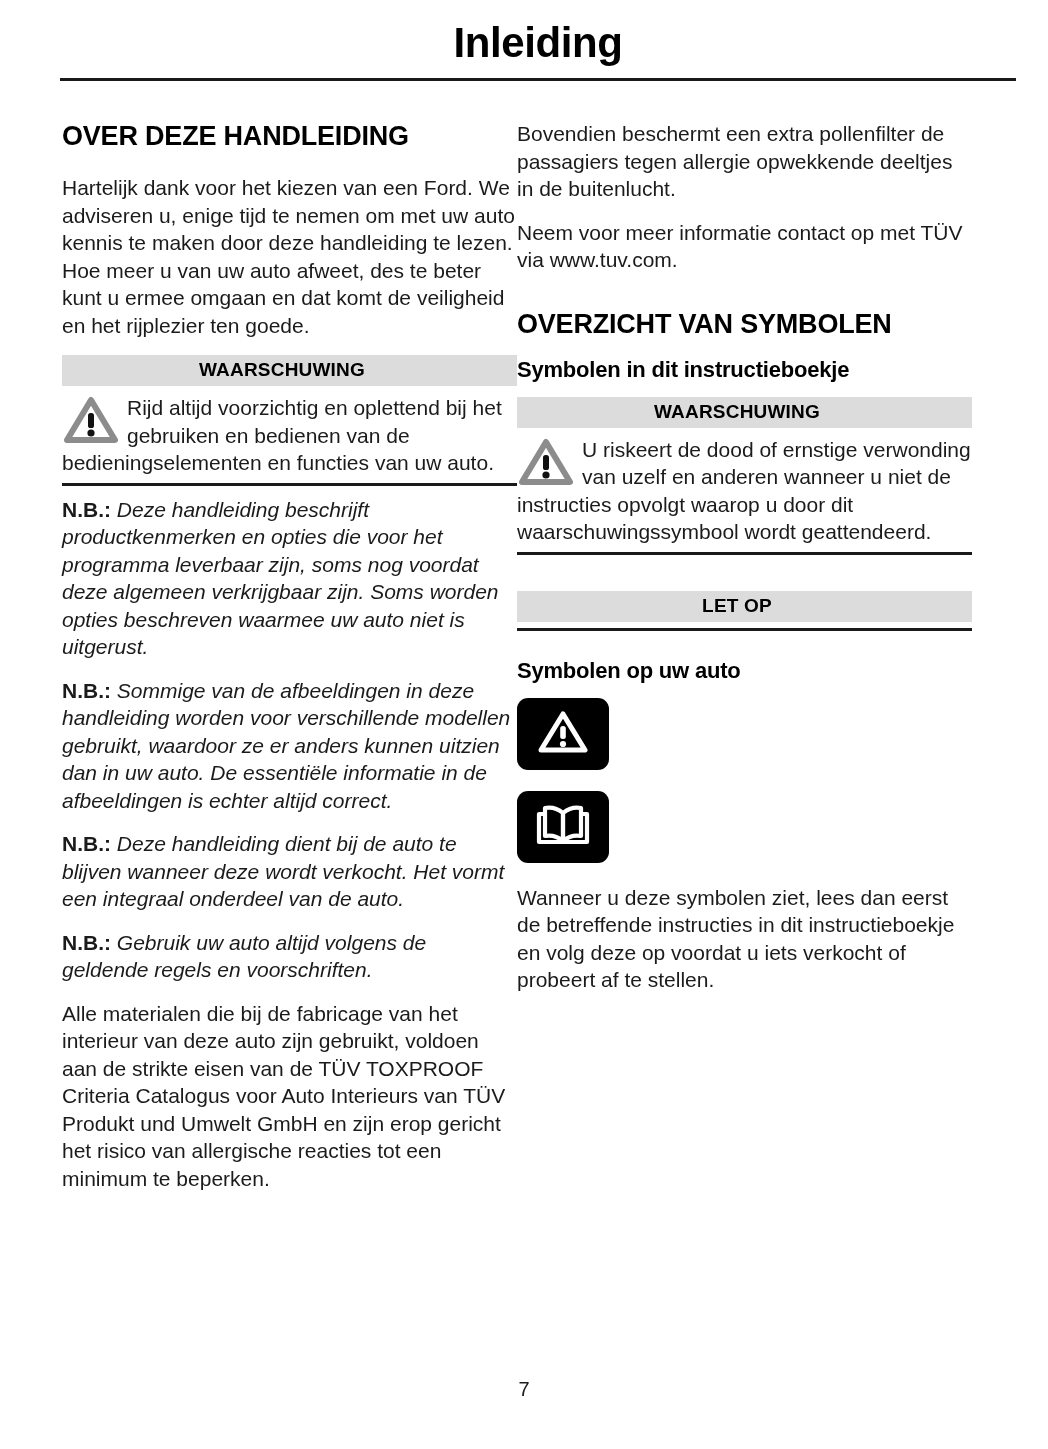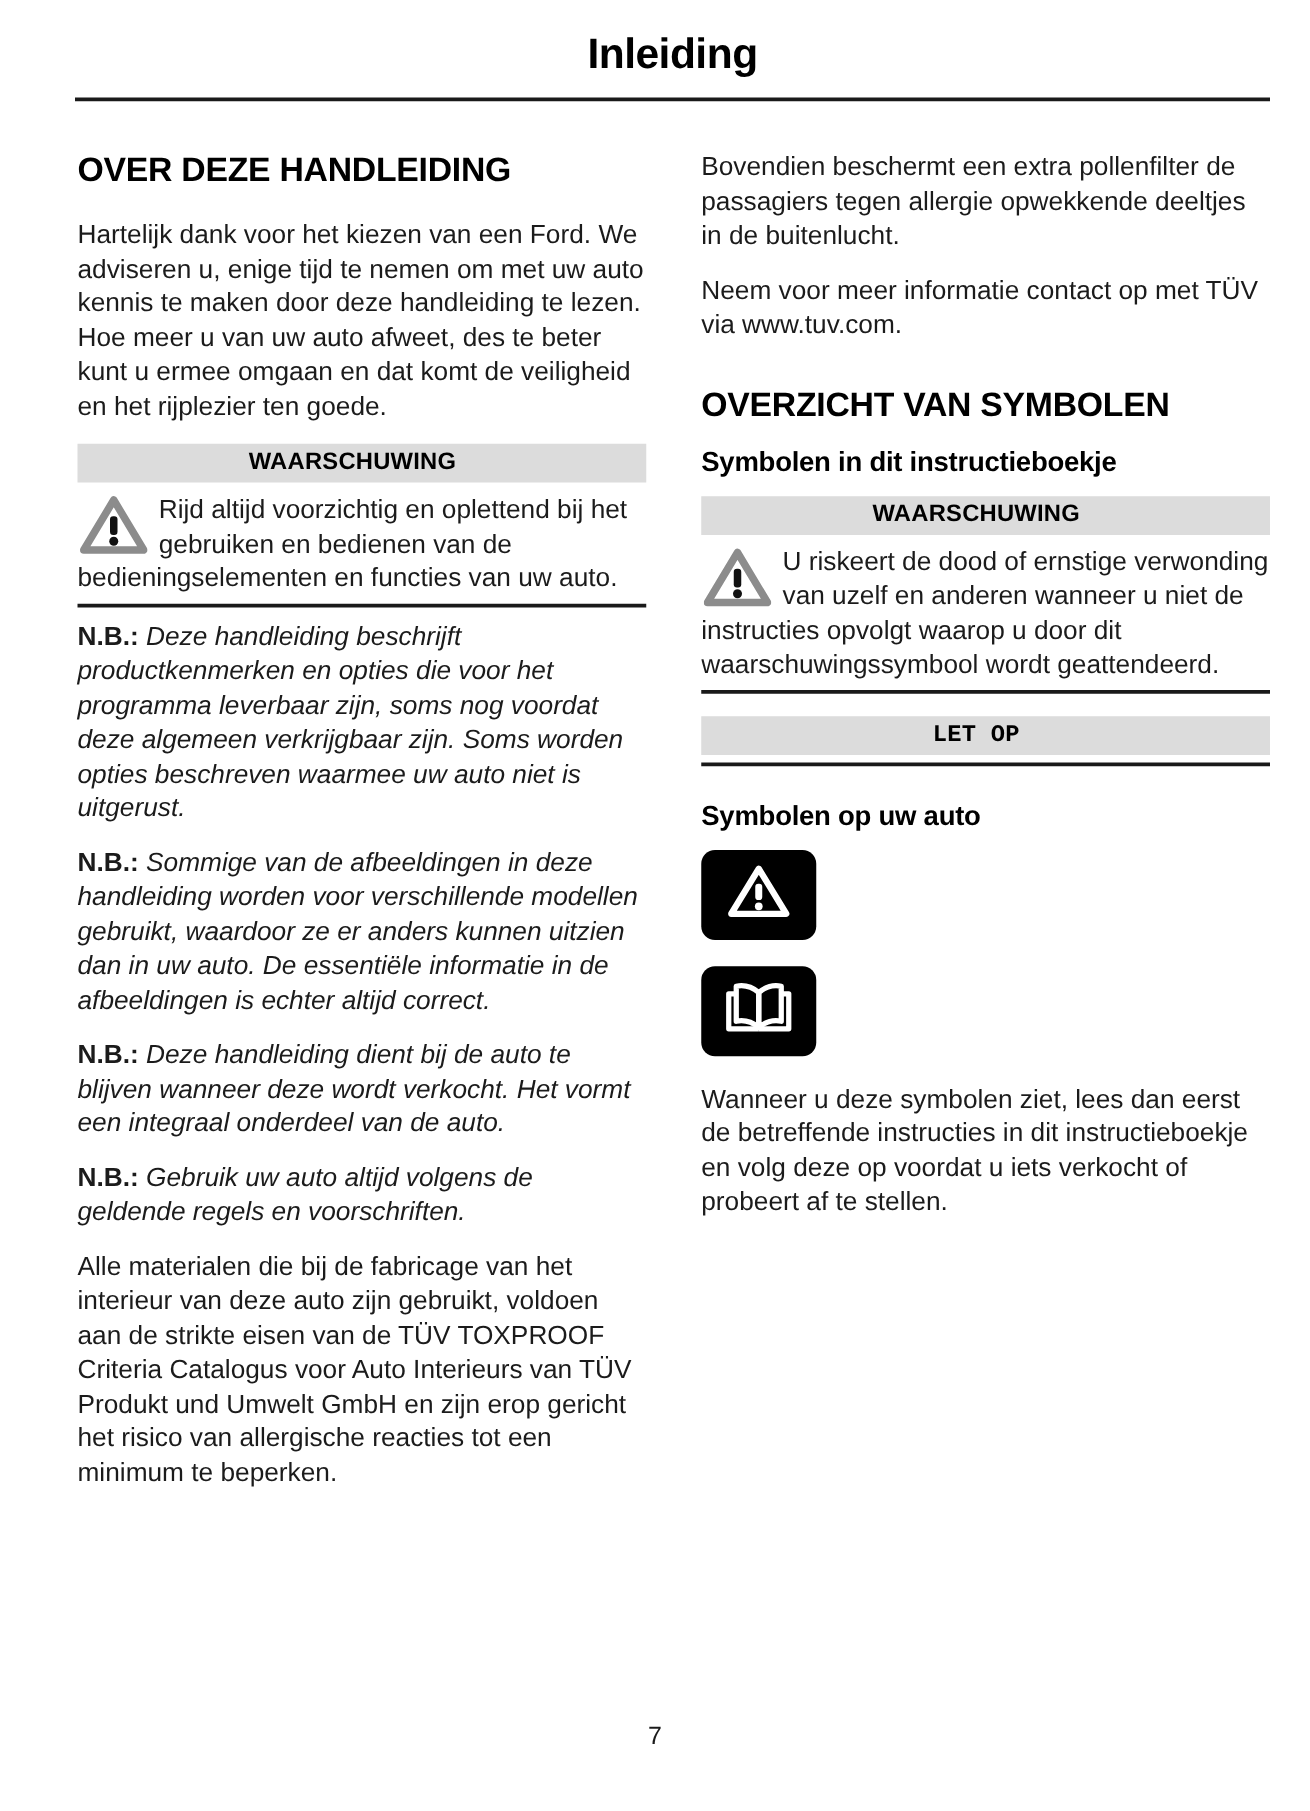--- a/index.html
+++ b/index.html
@@ -22,21 +22,21 @@
 
   
   .page-header {
     position: absolute;
     left: 60px;
     top: 22px;
     width: 956px;
     text-align: center;
   }
   .page-header .title {
-    font-size: 34px;
+    font-size: 42px;
     font-weight: bold;
     letter-spacing: -0.4px;
     color: #000000;
     line-height: 42px;
   }
   .header-rule {
     position: absolute;
     left: 60px;
     top: 78px;
     width: 956px;
@@ -44,21 +44,20 @@
     background: #1a1a1a;
   }
 
   
   .columns {
     position: absolute;
     left: 62px;
     top: 120px;
     width: 954px;
     display: flex;
-    gap: 44px;
   }
   .col {
     width: 455px;
   }
 
   
   h1.sec-title {
     margin: 0 0 22px 0;
     font-size: 27px;
     font-weight: bold;
@@ -231,21 +230,21 @@
               <path d="M27 4 L51 44 L3 44 Z" fill="none" stroke="#8c8c8c" stroke-width="6" stroke-linejoin="round"></path>
               <rect x="24" y="17" width="6" height="15" rx="2.6" fill="#111111"></rect>
               <circle cx="27" cy="37" r="3.6" fill="#111111"></circle>
             </svg>
           </span>
           <span>U riskeert de dood of ernstige verwonding van uzelf en anderen wanneer u niet de instructies opvolgt waarop u door dit waarschuwingssymbool wordt geattendeerd.</span>
         </div>
         <div class="admon-rule"></div>
       </div>
 
-      <div class="admon" style="margin-top:18px;font-family:Liberation Mono, monospace;">
+      <div class="admon" style="margin-top:36px;">
         <div class="admon-head">LET OP</div>
         <div class="admon-rule"></div>
       </div>
 
       <h2 class="sub-title" style="margin-top:26px; margin-bottom:6px;">Symbolen op uw auto</h2>
 
       <div class="badges">
 
         <div class="badge">
           <span>

